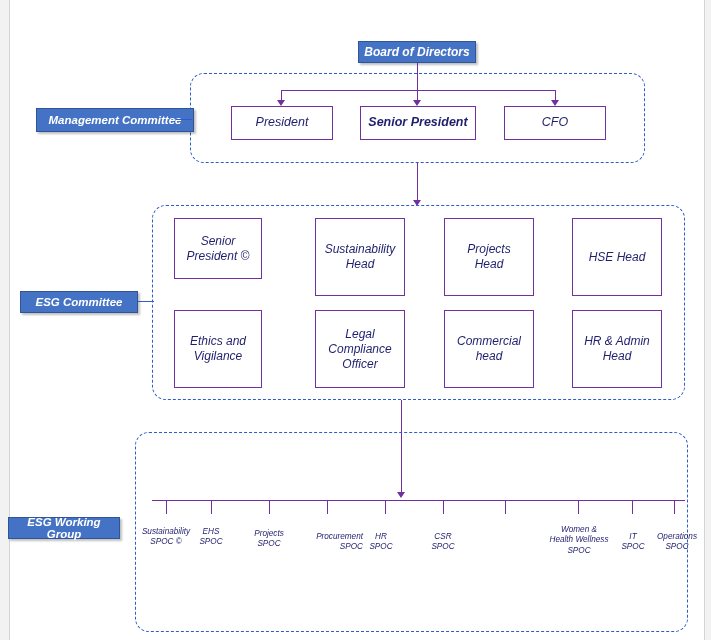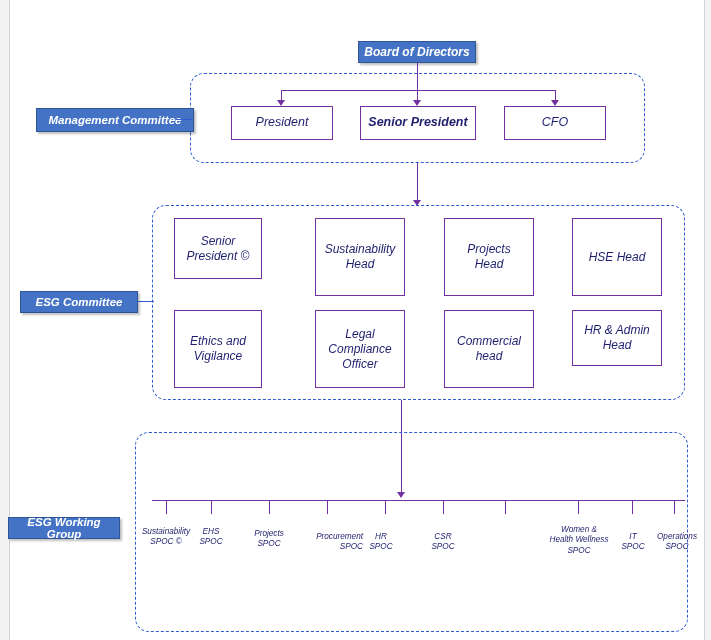--- a/index.html
+++ b/index.html
@@ -203,21 +203,21 @@
   </div>
   <div class="node esg" style="left:315px; top:310px; width:90px; height:78px; white-space:pre-line;">
     <span>Legal
 Compliance
 Officer</span>
   </div>
   <div class="node esg" style="left:444px; top:310px; width:90px; height:78px; white-space:pre-line;">
     <span>Commercial
 head</span>
   </div>
-  <div class="node esg" style="left:572px; top:310px; width:90px; height:56px; white-space:pre-line;">
+  <div class="node esg" style="left:572px; top:310px; width:90px; height:78px; white-space:pre-line;">
     <span>HR &amp; Admin
 Head</span>
   </div>
 
   <div class="ln-v" style="left:401px; top:400px; height:95px;"></div>
   <div class="arrow-down" style="left:397px; top:492px;"></div>
 
   <div class="group-box" style="left:135px; top:432px; width:553px; height:200px;"></div>
 
   <div class="tag" style="left:8px; top:517px; width:112px; height:22px;">

